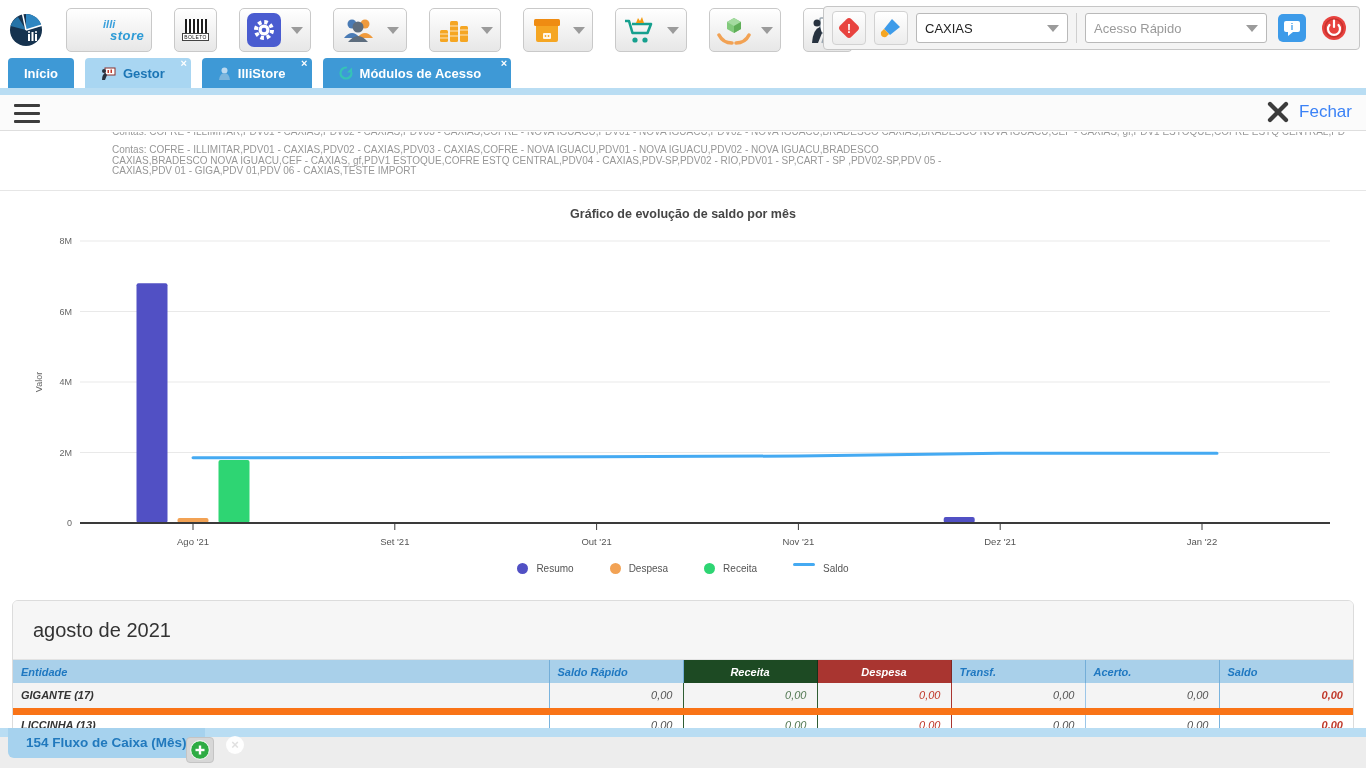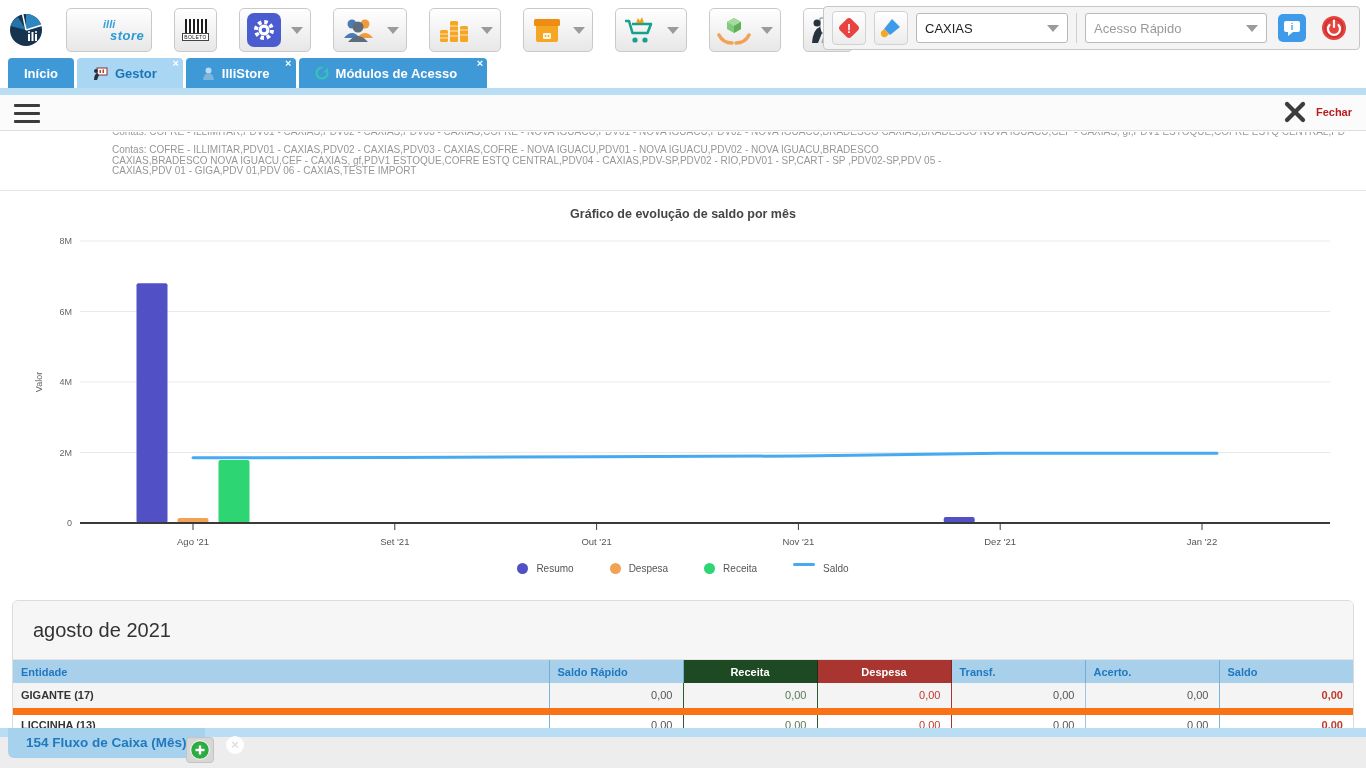--- a/index.html
+++ b/index.html
@@ -20,54 +20,54 @@
   .boleto-label { font-size:5px; color:#111; border:1px solid #444; background:#fff; padding:0 1px; margin-top:-3px; letter-spacing:0.4px; }
 
   .toolbar-right { position:absolute; top:6px; right:6px; height:44px; border:1px solid #c6c6c6; border-radius:4px; background:#f4f4f4; display:flex; align-items:center; padding:0 8px; gap:8px; }
   .mini-btn { width:34px; height:34px; border:1px solid #d2d2d2; border-radius:4px; background:linear-gradient(#fff,#ececec); display:flex; align-items:center; justify-content:center; }
   .select-box { height:30px; background:#fff; border:1px solid #b9b9b9; border-radius:3px; display:flex; align-items:center; padding:0 8px; justify-content:space-between; }
   .select-company { width:152px; font-size:13px; color:#222; }
   .select-quick { width:182px; font-size:13px; color:#9a9a9a; }
   .vdiv { width:1px; height:30px; background:#cfcfcf; }
 
   
-  .tabs { position:absolute; top:58px; left:0; width:100%; height:30px; display:flex; gap:3px; padding-left:8px; }
+  .tabs { position:absolute; top:58px; left:0; width:100%; height:30px; display:flex; gap:11px; padding-left:8px; }
   .tab { border-radius:4px 4px 0 0; background:#3e99d6; color:#fff; font-weight:bold; font-size:13px; display:flex; align-items:center; gap:7px; padding:0 16px; position:relative; }
   .tab.active { background:#a9d6f2; color:#1b75b5; }
   .tab .tab-close { position:absolute; top:0px; right:4px; font-size:11px; color:#fff; line-height:11px; font-weight:bold; }
   .tabs-strip { position:absolute; top:88px; left:0; width:100%; height:7px; background:#b9ddf3; }
 
   
   .content { position:absolute; top:95px; left:0; width:100%; height:633px; background:#fff; }
   .report-header { position:absolute; top:0; left:0; width:100%; height:36px; background:#fbfbfb; border-bottom:1px solid #dedede; }
   .hamburger { position:absolute; left:14px; top:9px; width:26px; height:19px; display:flex; flex-direction:column; justify-content:space-between; }
   .hamburger span { display:block; width:26px; height:3.4px; background:#3c3c3c; border-radius:1px; }
   .report-title { position:absolute; left:56px; top:0; line-height:36px; font-size:17px; font-weight:bold; color:#4a4a4a; }
   .close-report { position:absolute; right:14px; top:4px; display:flex; align-items:center; gap:8px; }
-  .close-report .close-label { font-size:11px; color:#b91c1c;font-weight:bold; }
+  .close-report .close-label { font-size:17px; color:#3b82f6; }
 
   .clipped-line { position:absolute; top:37px; left:112px; width:1233px; height:6px; overflow:hidden; }
   .clipped-line span { display:block; margin-top:-6px; font-size:10px; color:#999; white-space:nowrap; }
   .contas-text { position:absolute; top:50px; left:112px; width:845px; font-size:10px; line-height:10.5px; color:#979797; }
   .section-divider { position:absolute; top:95px; left:0; width:100%; border-top:1px solid #e6e6e6; }
 
   .chart-title { position:absolute; top:112px; left:0; width:100%; text-align:center; font-size:12.5px; font-weight:bold; color:#454545; }
   .chart-svg { position:absolute; top:133px; left:0; }
   svg text { font-family:"Liberation Sans",sans-serif; }
   .chart-legend { position:absolute; top:468px; left:0; width:100%; display:flex; justify-content:center; align-items:center; gap:36px; }
   .legend-item { display:flex; align-items:flex-start; }
   .legend-dot { width:11px; height:11px; border-radius:50%; display:inline-block; }
   .legend-line { width:22px; height:3px; border-radius:2px; display:inline-block; }
   .legend-label { font-size:10px; color:#555; margin-left:8px; }
 
   
   .month-panel { position:absolute; top:505px; left:12px; right:12px; height:170px; border:1px solid #dcdcdc; border-radius:6px; background:#fff; overflow:hidden; }
   .month-header { height:59px; background:#f6f6f6; border-bottom:1px solid #e3e3e3; }
   .month-title { padding-left:20px; line-height:59px; font-size:20px; color:#333; }
-  table.extrato { width:100%; border-collapse:collapse; table-layout:fixed; }
+  table.extrato { width:100%; border-collapse:collapse; table-layout:fixed;font-style:italic; }
   .extrato th { height:23px; font-size:11px; font-weight:bold; text-align:left; padding:0 8px; }
   .th-blue { background:#a9d0ea; color:#1f78c1; border-right:1px solid #74aed8; }
   .th-green { background:#1d4a23; color:#fff; text-align:center !important; border-right:1px solid #13331a; }
   .th-red { background:#a93530; color:#fff; text-align:center !important; border-right:1px solid #7e2723; }
   .extrato th:last-child { border-right:none; }
   .extrato td { height:28px; font-size:11px; border-bottom:7px solid #f97316; padding:0 10px; background:#fff; }
   .row-odd td { background:#f4f4f4; }
   td.entity { font-weight:bold; color:#333; padding-left:8px; }
   td.num { text-align:right; color:#555; }
   td.c-si { border-left:1px solid #7ab4de; }

